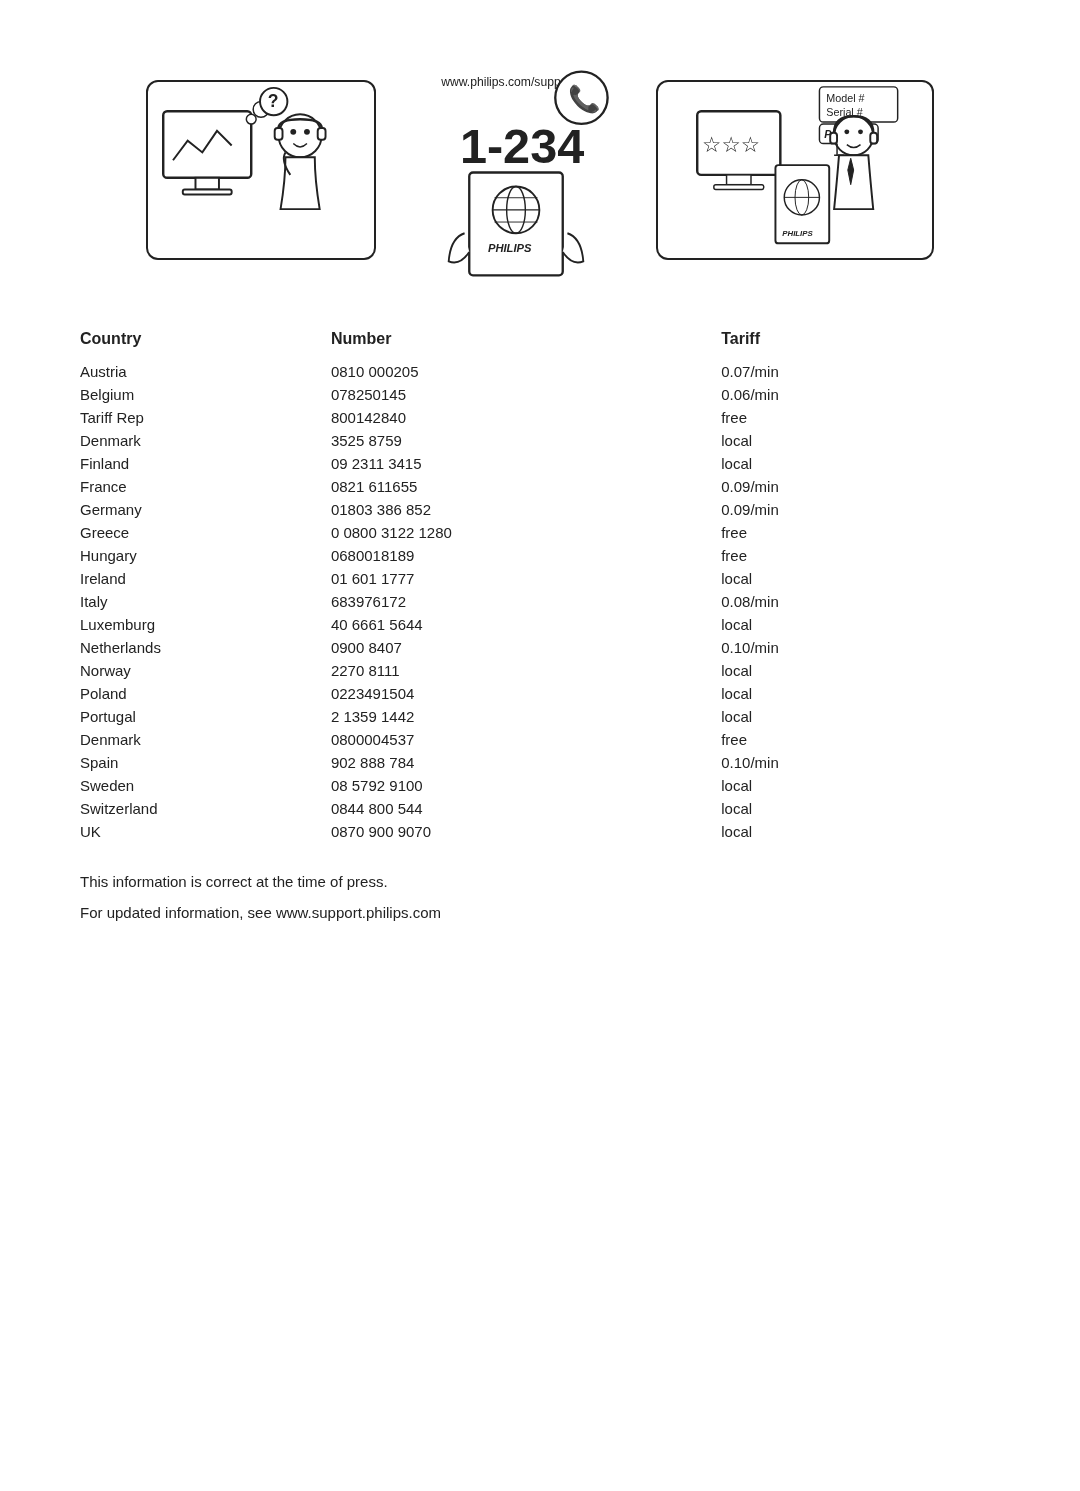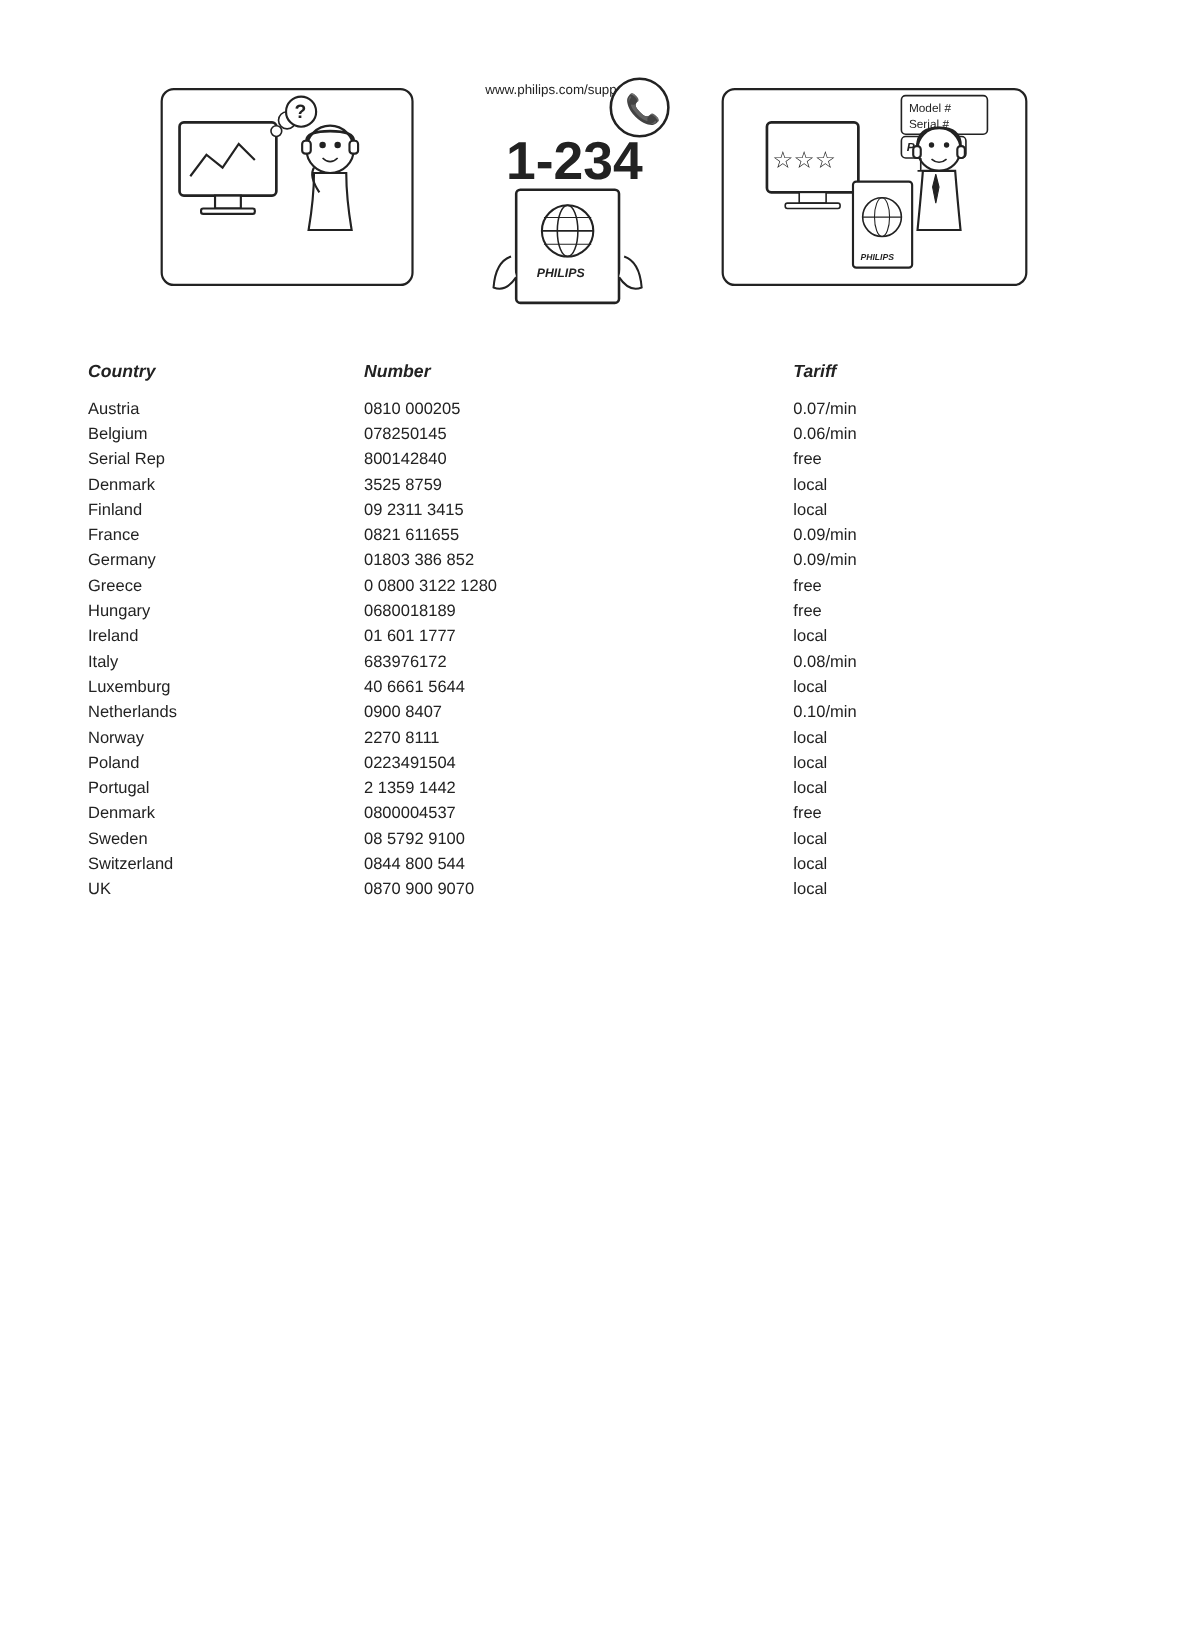--- a/index.html
+++ b/index.html
@@ -75,21 +75,20 @@
       width: 100%;
       border-collapse: collapse;
     }
 
     .contact-table th {
       font-weight: bold;
       font-size: 16px;
       text-align: left;
       padding: 0 0 12px 0;
       border-bottom: none;
-      font-style: italic;
     }
 
     .contact-table td {
       padding: 3px 0;
       font-size: 15px;
       vertical-align: top;
     }
 
     .contact-table .col-country { width: 180px; }
     .contact-table .col-number { width: 280px; }
@@ -224,21 +223,21 @@
             <td class="col-country">Austria</td>
             <td class="col-number">0810 000205</td>
             <td class="col-tariff">0.07/min</td>
           </tr>
           <tr>
             <td class="col-country">Belgium</td>
             <td class="col-number">078250145</td>
             <td class="col-tariff">0.06/min</td>
           </tr>
           <tr>
-            <td class="col-country">Serial Rep</td>
+            <td class="col-country">Tariff Rep</td>
             <td class="col-number">800142840</td>
             <td class="col-tariff">free</td>
           </tr>
           <tr>
             <td class="col-country">Denmark</td>
             <td class="col-number">3525 8759</td>
             <td class="col-tariff">local</td>
           </tr>
           <tr>
             <td class="col-country">Finland</td>
@@ -299,32 +298,41 @@
             <td class="col-country">Portugal</td>
             <td class="col-number">2 1359 1442</td>
             <td class="col-tariff">local</td>
           </tr>
           <tr>
             <td class="col-country">Denmark</td>
             <td class="col-number">0800004537</td>
             <td class="col-tariff">free</td>
           </tr>
           <tr>
+            <td class="col-country">Spain</td>
+            <td class="col-number">902 888 784</td>
+            <td class="col-tariff">0.10/min</td>
+          </tr>
+          <tr>
             <td class="col-country">Sweden</td>
             <td class="col-number">08 5792 9100</td>
             <td class="col-tariff">local</td>
           </tr>
           <tr>
             <td class="col-country">Switzerland</td>
             <td class="col-number">0844 800 544</td>
             <td class="col-tariff">local</td>
           </tr>
           <tr>
             <td class="col-country">UK</td>
             <td class="col-number">0870 900 9070</td>
             <td class="col-tariff">local</td>
           </tr>
         </tbody>
     </table>
   </div>
 
+  <div class="footer-notes">
+    <p>This information is correct at the time of press.</p>
+    <p>For updated information, see www.support.philips.com</p>
+  </div>
 
 </div>
 
 </body></html>

